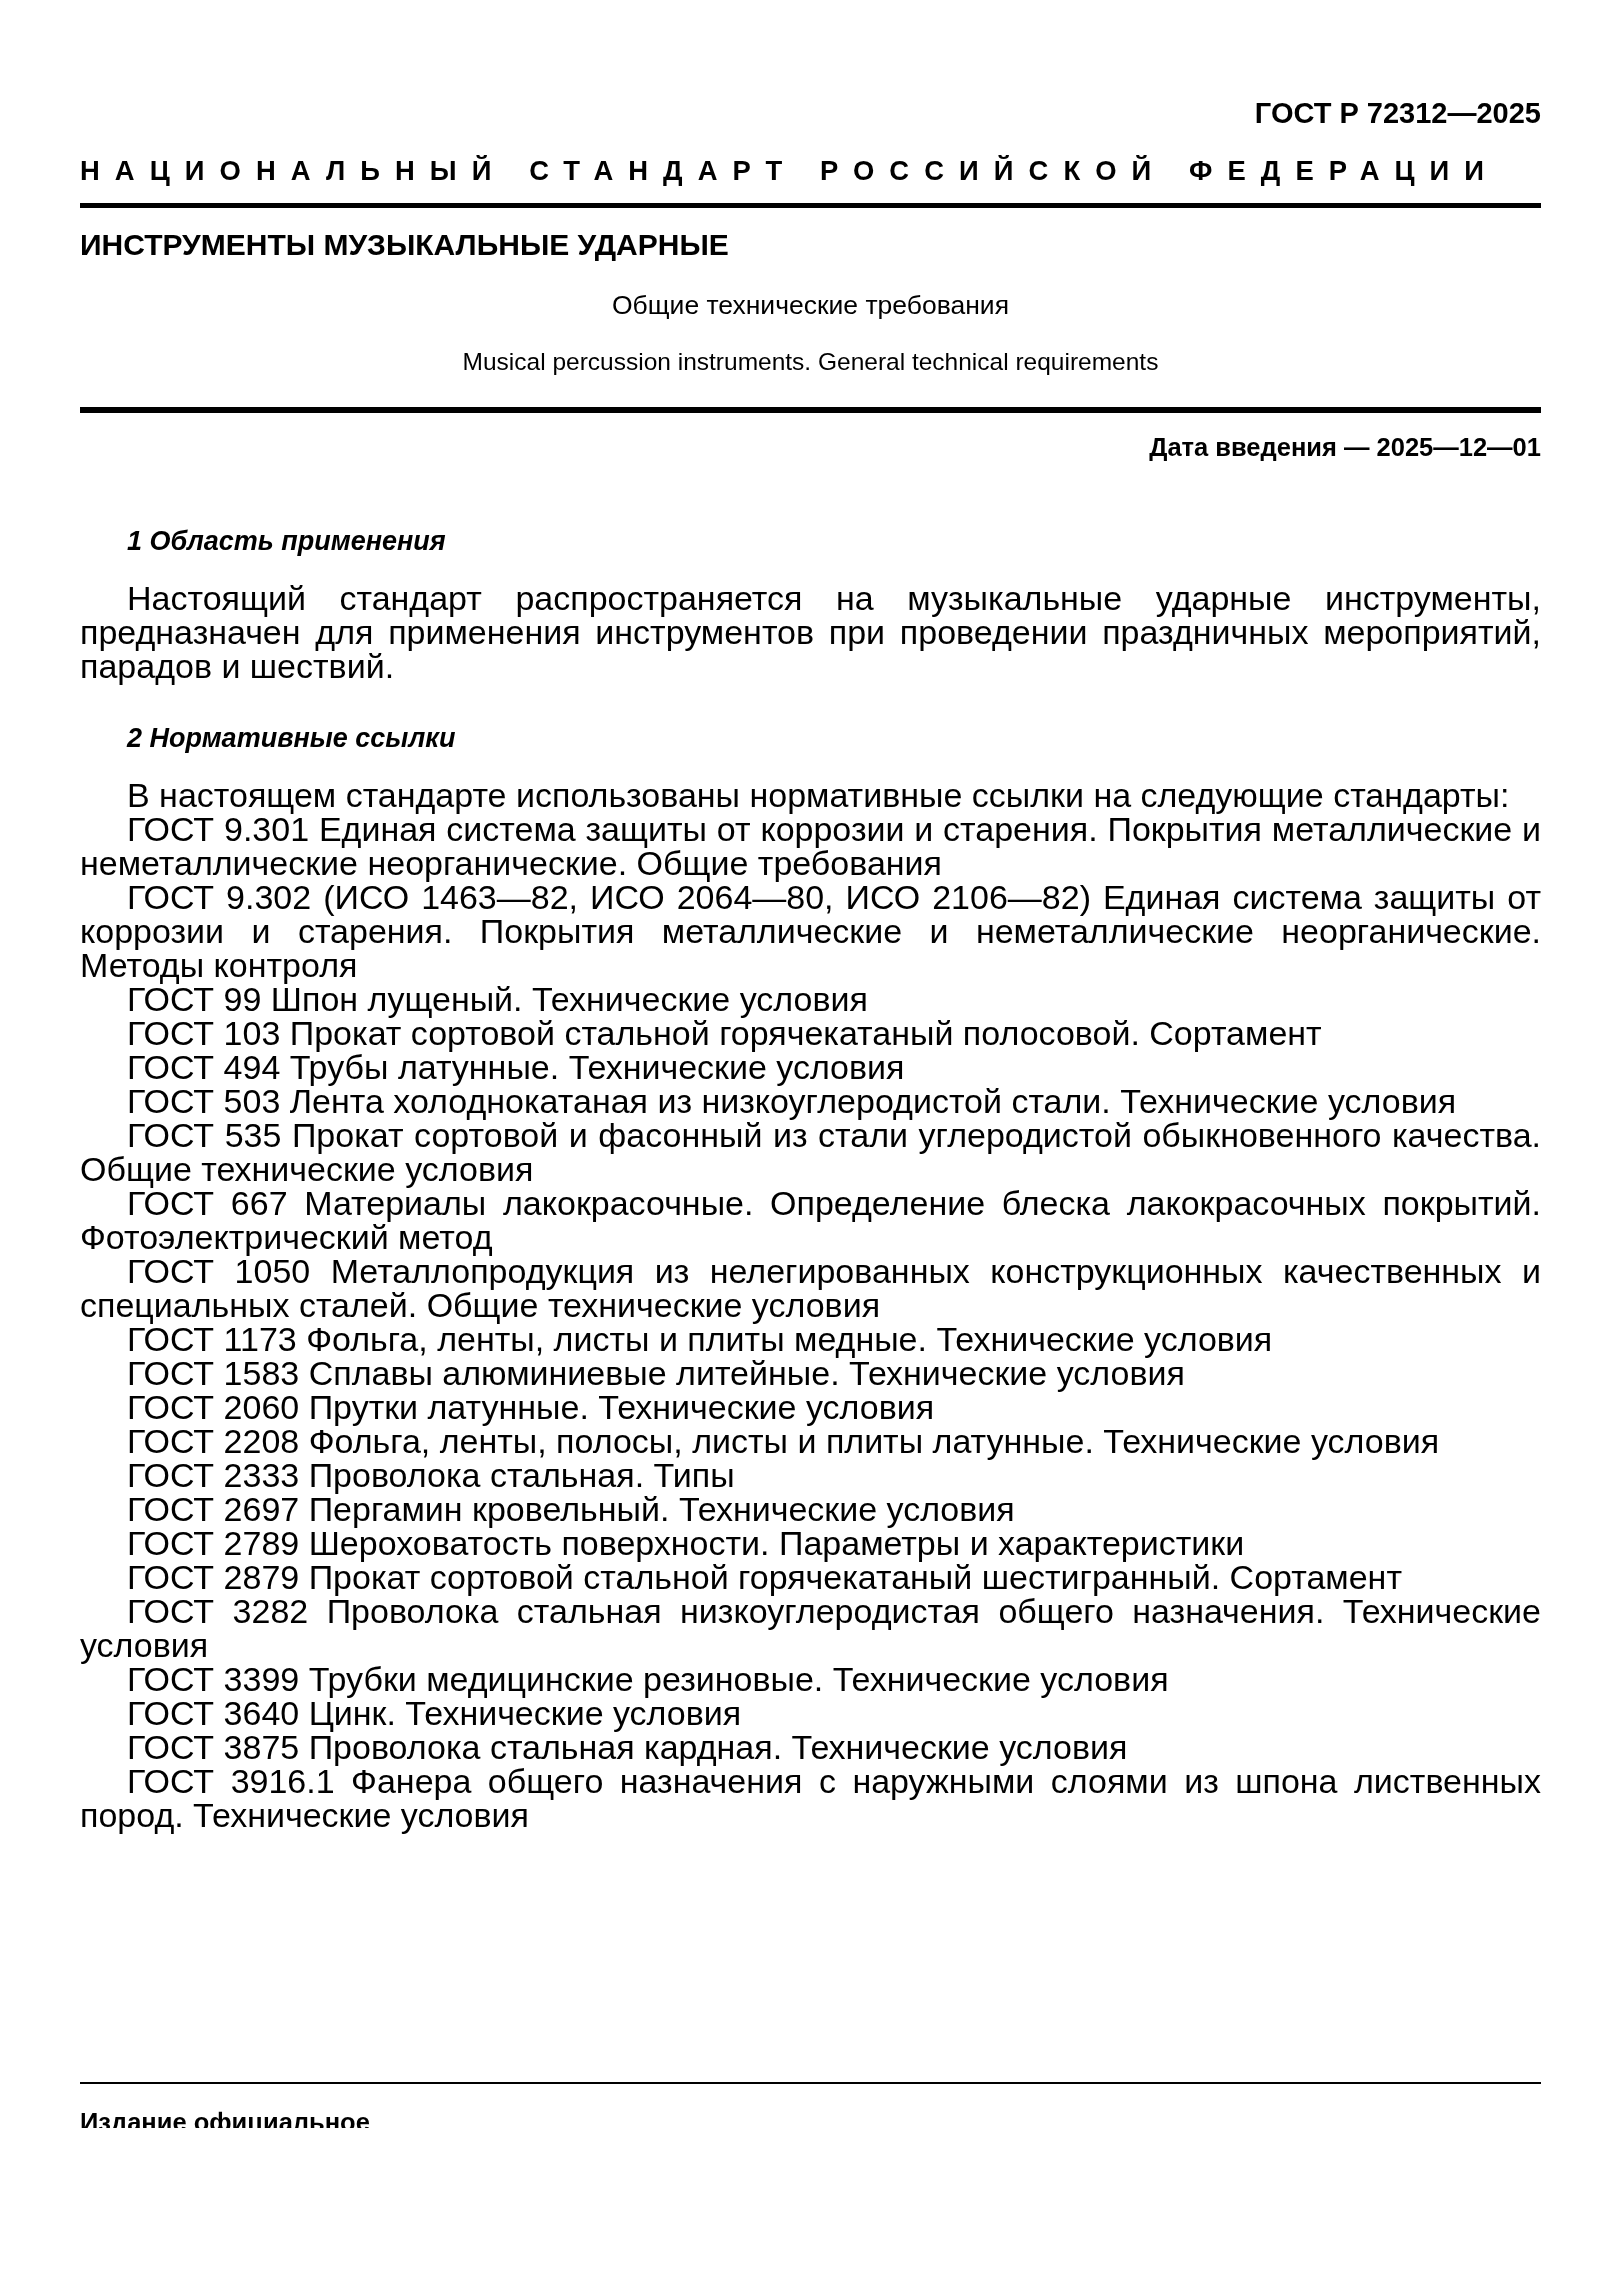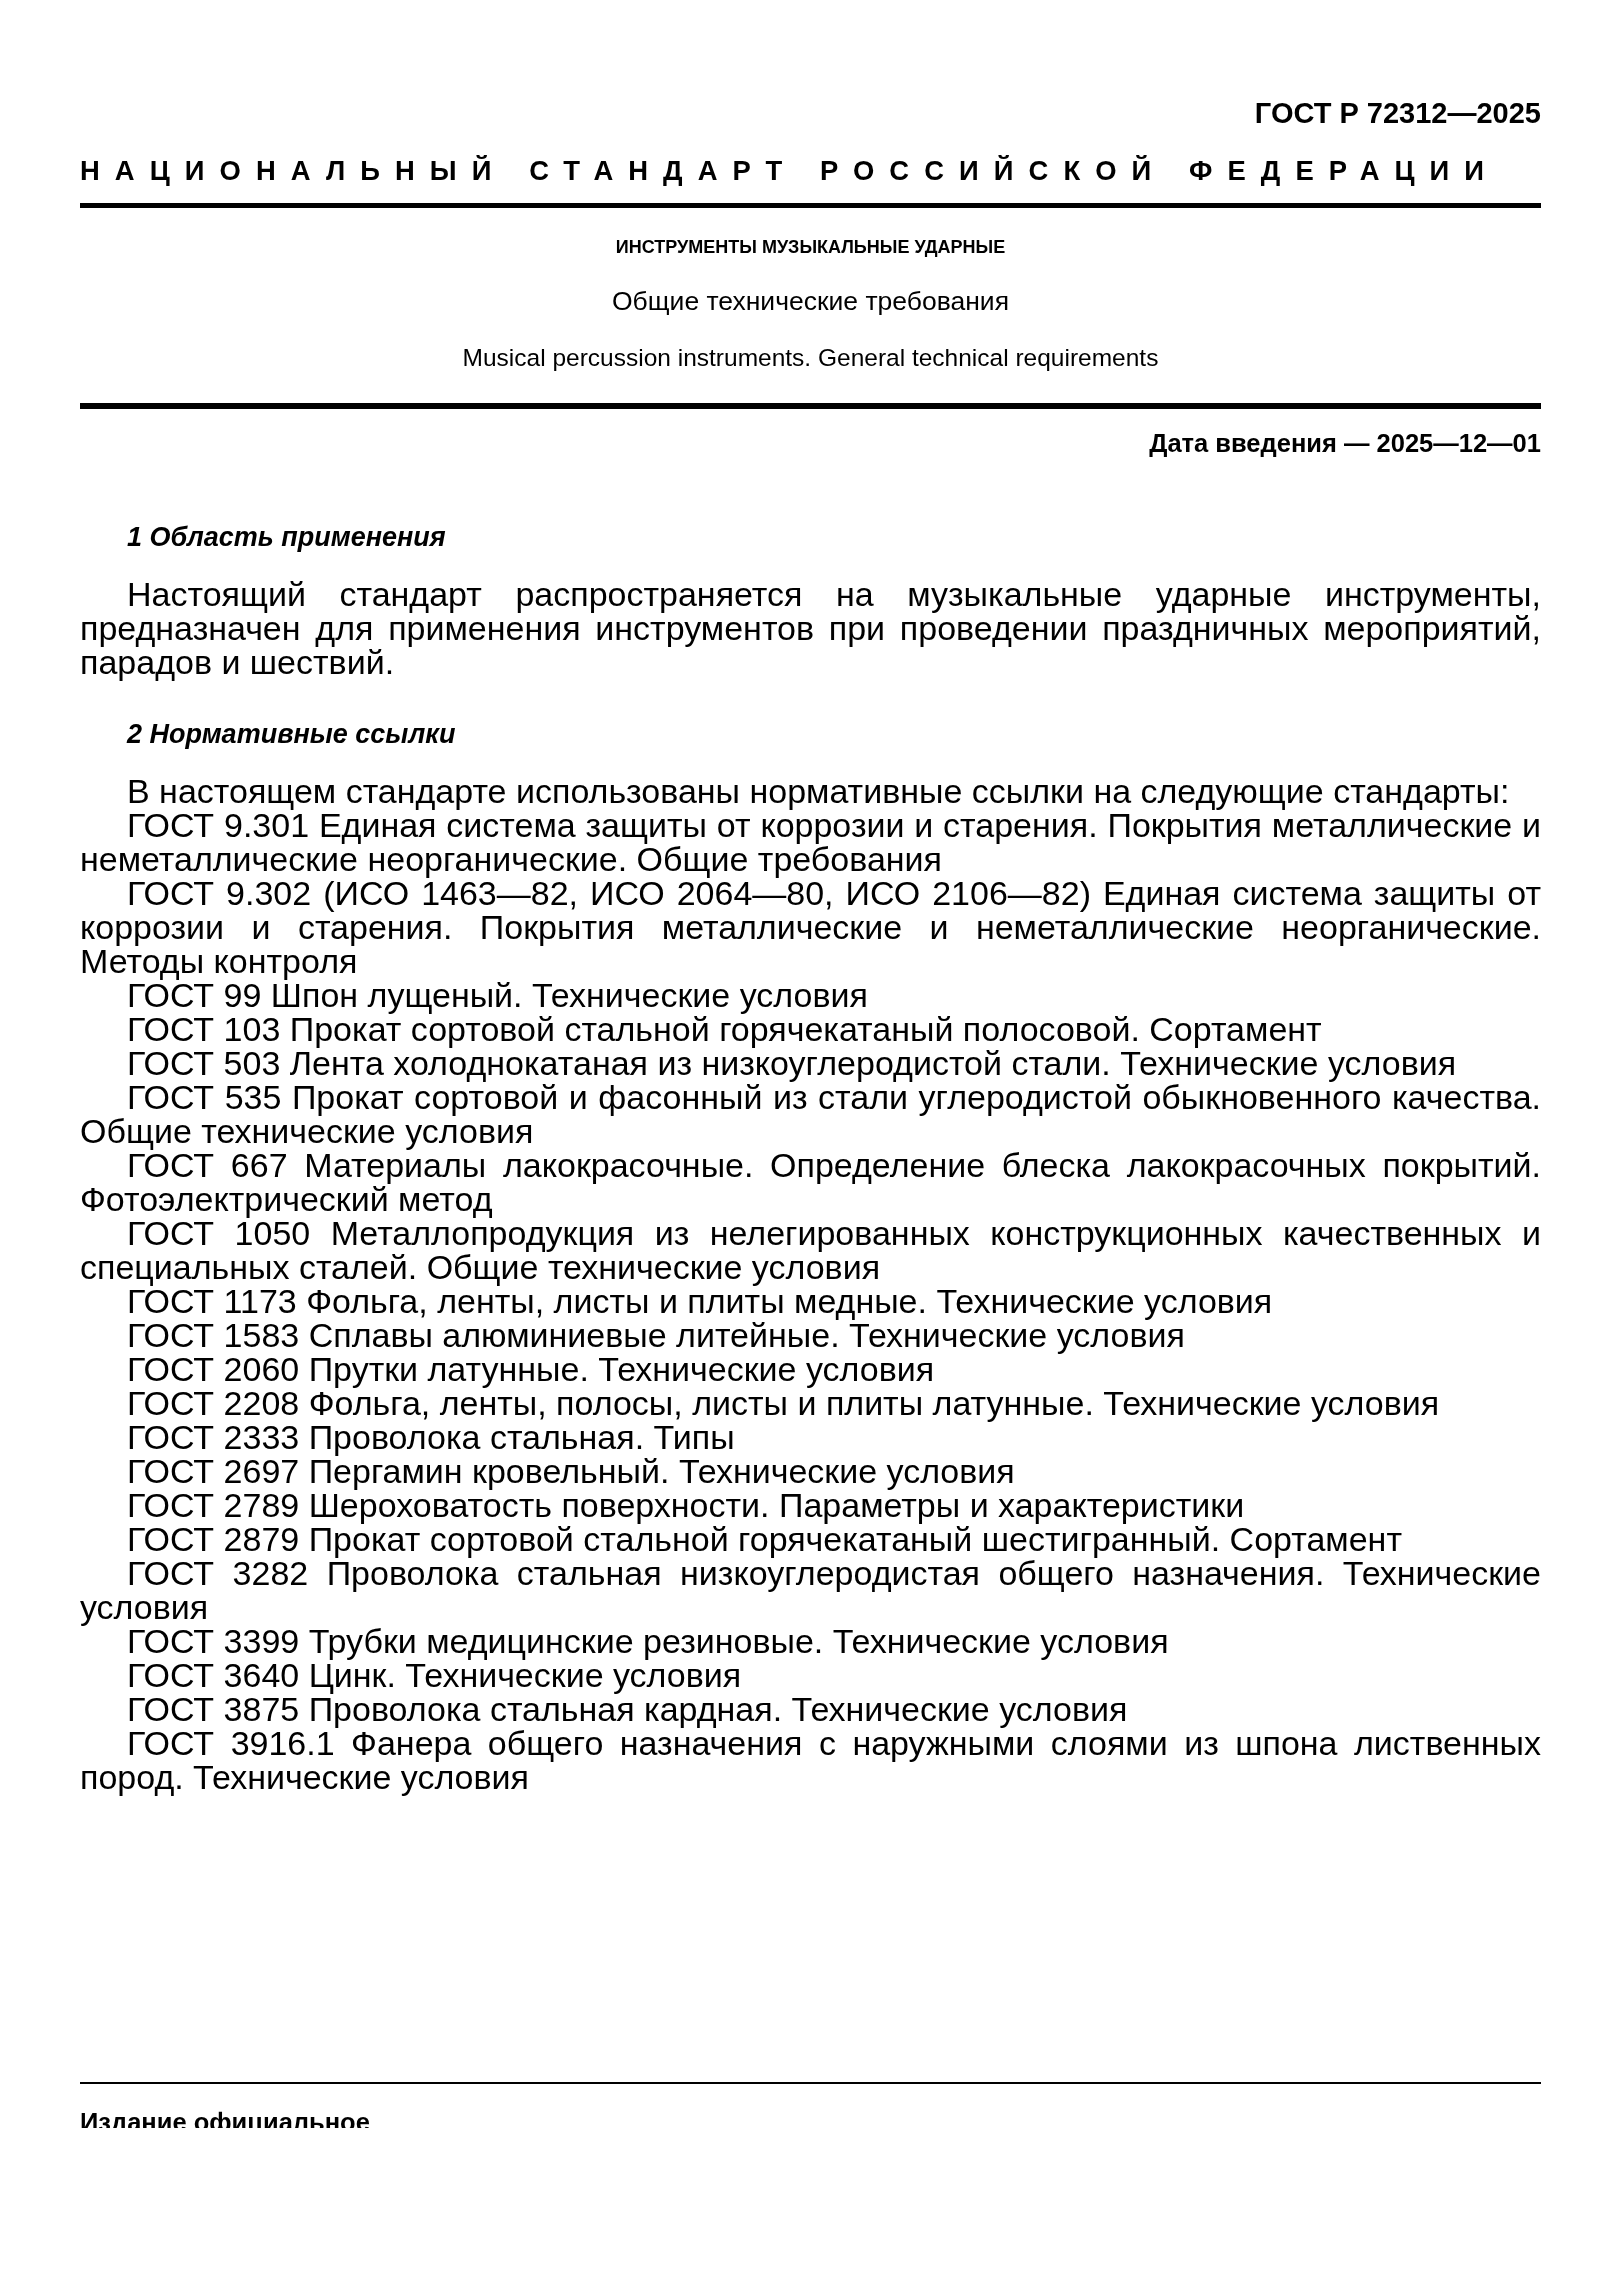--- a/index.html
+++ b/index.html
@@ -30,24 +30,24 @@
     overflow: hidden;
   }
   .rule-thick {
     height: 5.9px;
     background: #000000;
     border: none;
   }
   .rule-a { margin-top: 15.7px; }
   .rule-b { margin-top: 31px; }
   .title-ru {
-    margin-top: 29px;
-    text-align: center;
+    margin-top: 20px;
+    text-align: left;
     font-weight: bold;
-    font-size: 18px;
+    font-size: 30px;
   }
   .subtitle-ru {
     margin-top: 27.4px;
     text-align: center;
     font-weight: normal;
     font-size: 26.5px;
   }
   .title-en {
     margin-top: 27.4px;
     text-align: center;
@@ -128,20 +128,21 @@
         <h2 class="section-heading">1 Область применения</h2>
         <p class="para">Настоящий стандарт распространяется на музыкальные ударные инструменты, предназначен для применения инструментов при проведении праздничных мероприятий, парадов и шествий.</p>
       </section>
       <section>
         <h2 class="section-heading">2 Нормативные ссылки</h2>
         <p class="para">В настоящем стандарте использованы нормативные ссылки на следующие стандарты:</p>
         <p class="para">ГОСТ 9.301 Единая система защиты от коррозии и старения. Покрытия металлические и неметаллические неорганические. Общие требования</p>
         <p class="para">ГОСТ 9.302 (ИСО 1463—82, ИСО 2064—80, ИСО 2106—82) Единая система защиты от коррозии и старения. Покрытия металлические и неметаллические неорганические. Методы контроля</p>
         <p class="para">ГОСТ 99 Шпон лущеный. Технические условия</p>
         <p class="para">ГОСТ 103 Прокат сортовой стальной горячекатаный полосовой. Сортамент</p>
+        <p class="para">ГОСТ 494 Трубы латунные. Технические условия</p>
         <p class="para">ГОСТ 503 Лента холоднокатаная из низкоуглеродистой стали. Технические условия</p>
         <p class="para">ГОСТ 535 Прокат сортовой и фасонный из стали углеродистой обыкновенного качества. Общие технические условия</p>
         <p class="para">ГОСТ 667 Материалы лакокрасочные. Определение блеска лакокрасочных покрытий. Фотоэлектрический метод</p>
         <p class="para">ГОСТ 1050 Металлопродукция из нелегированных конструкционных качественных и специальных сталей. Общие технические условия</p>
         <p class="para">ГОСТ 1173 Фольга, ленты, листы и плиты медные. Технические условия</p>
         <p class="para">ГОСТ 1583 Сплавы алюминиевые литейные. Технические условия</p>
         <p class="para">ГОСТ 2060 Прутки латунные. Технические условия</p>
         <p class="para">ГОСТ 2208 Фольга, ленты, полосы, листы и плиты латунные. Технические условия</p>
         <p class="para">ГОСТ 2333 Проволока стальная. Типы</p>
         <p class="para">ГОСТ 2697 Пергамин кровельный. Технические условия</p>

